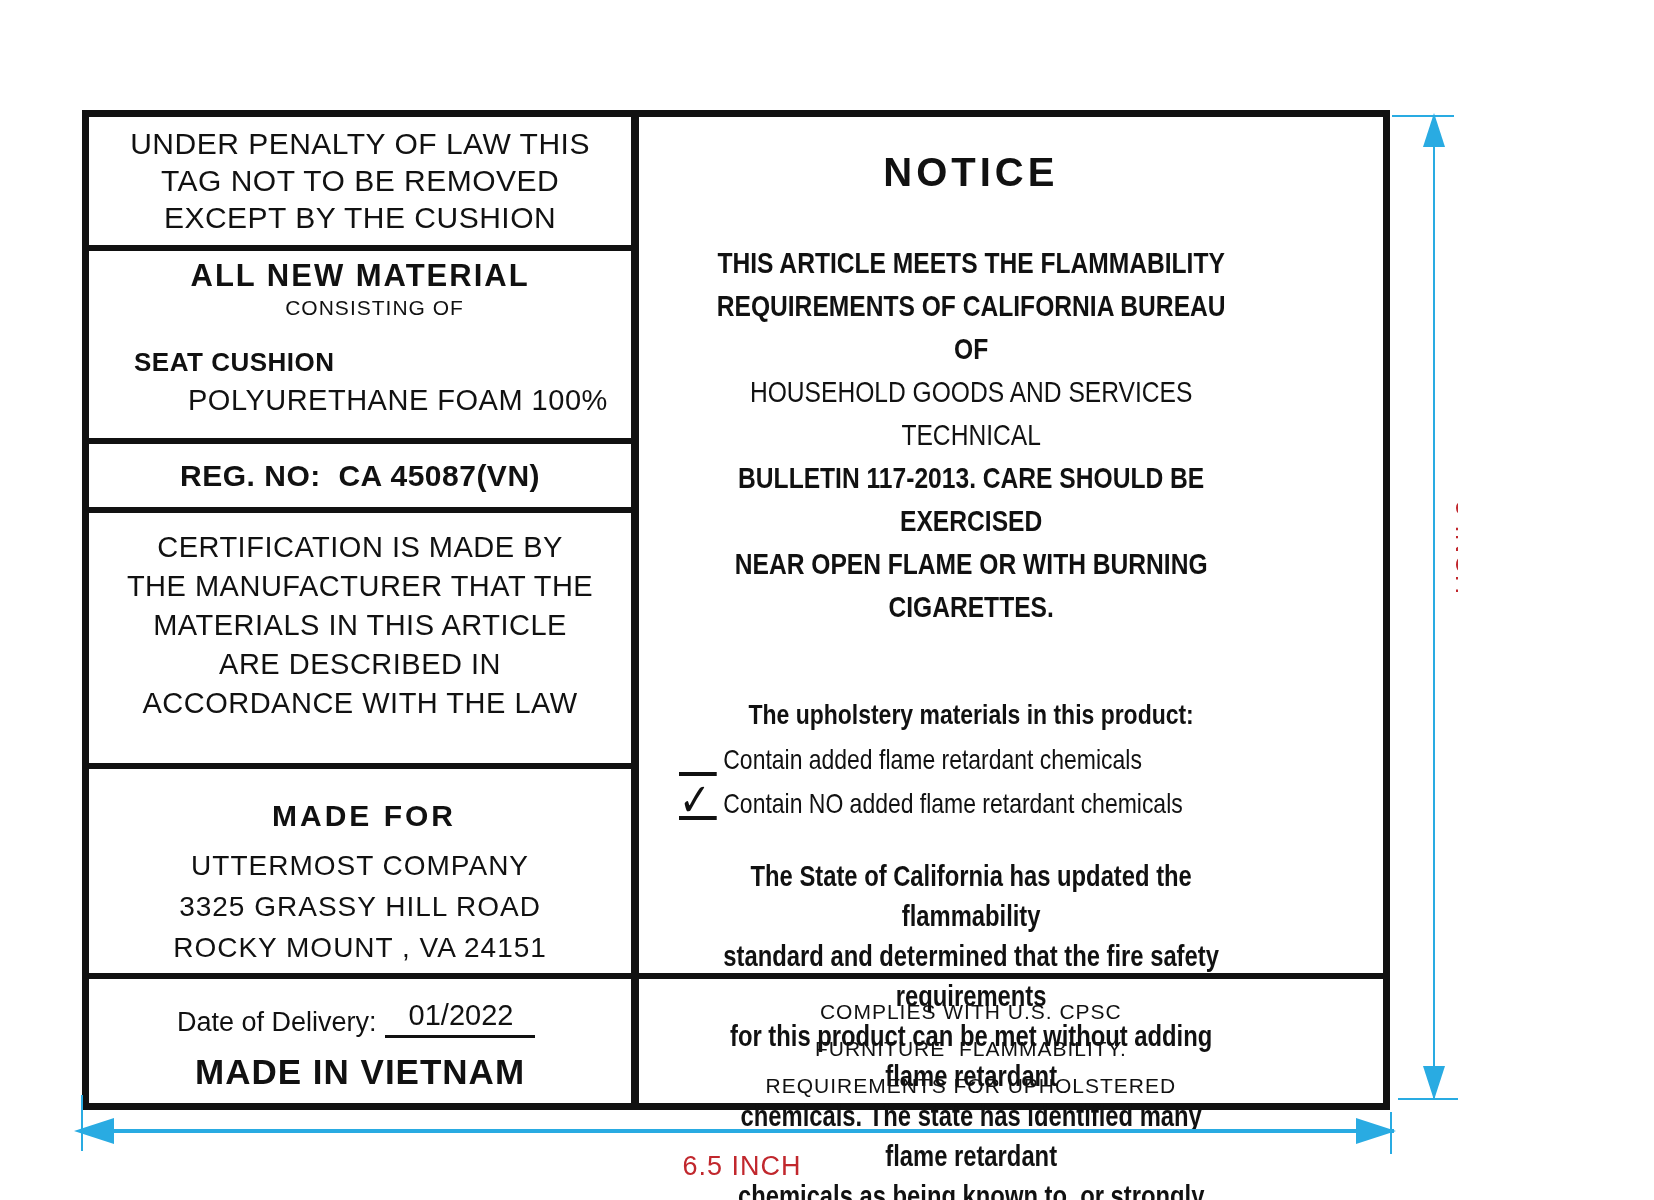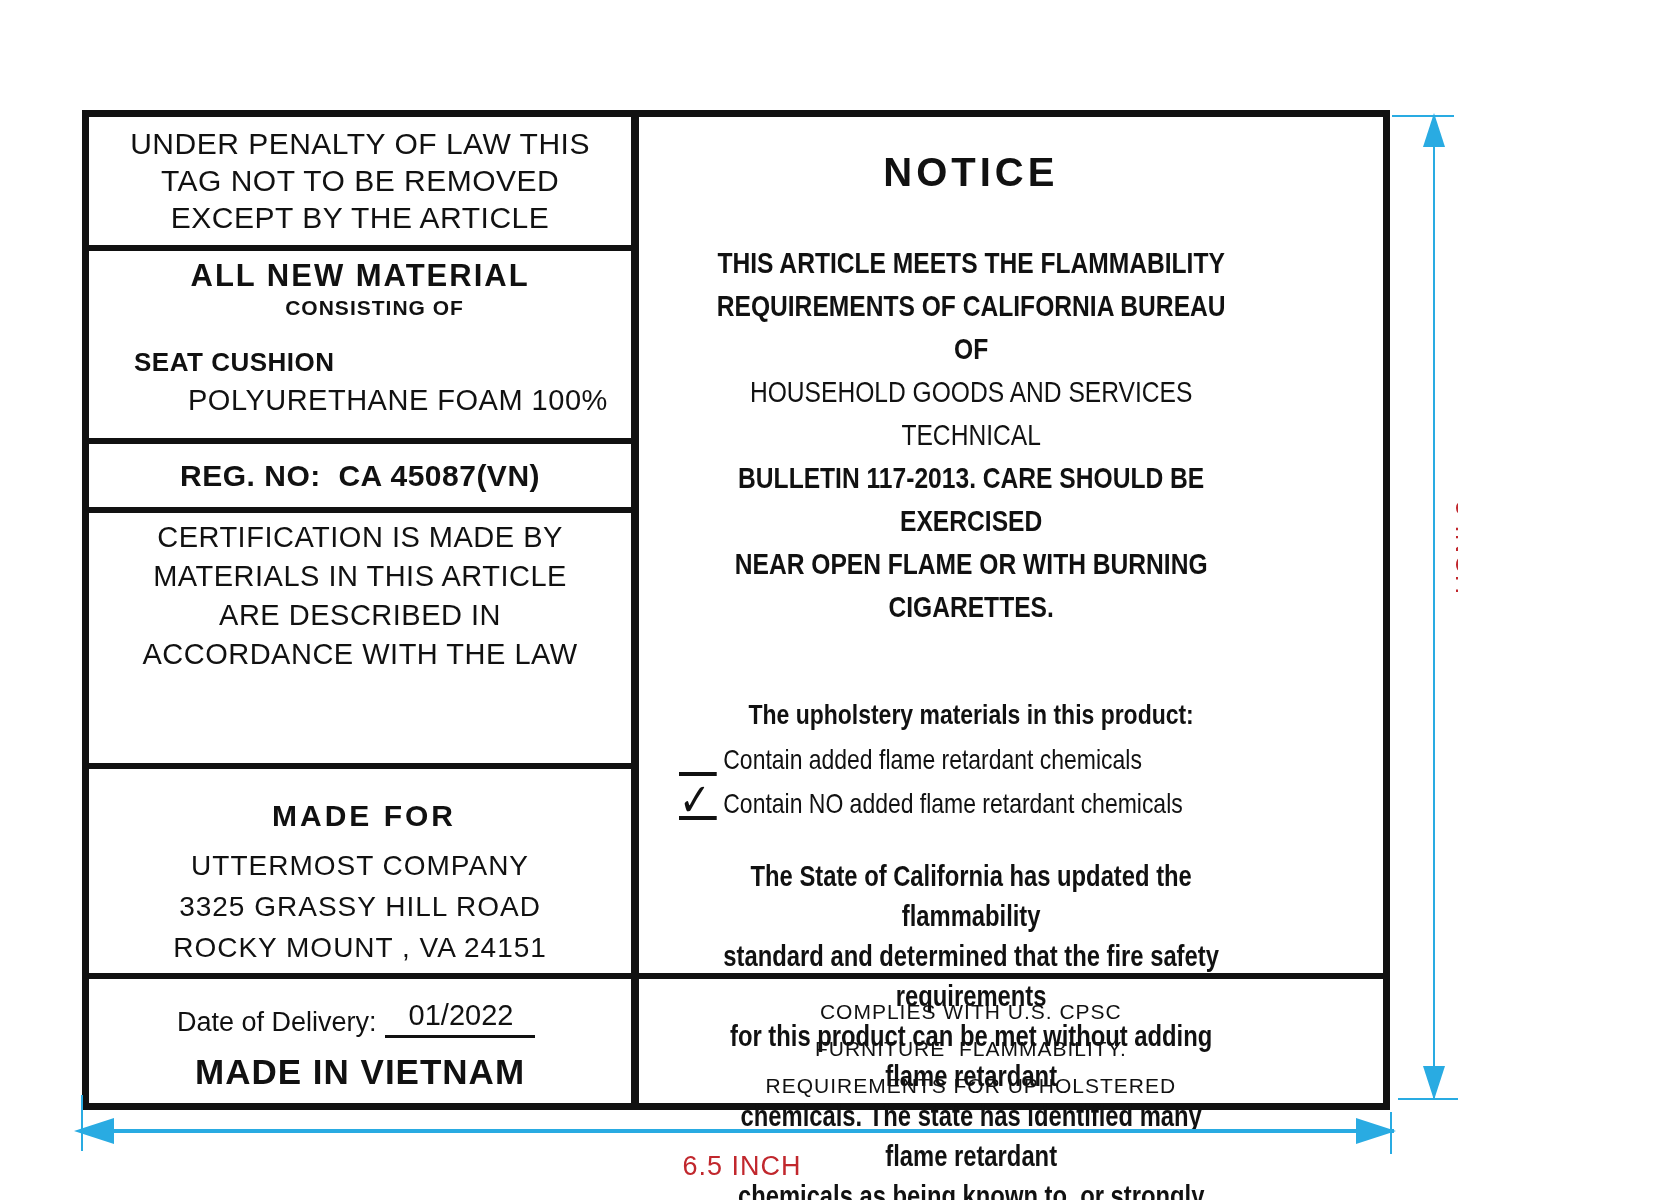--- a/index.html
+++ b/index.html
@@ -27,30 +27,30 @@
   .col-right { flex:1; }
   .sec { width:100%; }
   .sec.hr { border-bottom:6px solid var(--ink,#111111); }
 
   
   .sec-penalty { height:134px; padding-top:8px; text-align:center;
                  font-size:30px; line-height:37px; letter-spacing:0.5px; }
 
   .sec-material { height:193px; text-align:center; }
   .mat-title { margin-top:7px; font-size:31px; font-weight:bold; letter-spacing:2px; }
-  .mat-sub   { margin-top:2px; font-size:21px; font-weight:bold; letter-spacing:1px;margin-left:29px; }
+  .mat-sub   { margin-top:2px; font-size:21px; font-weight:normal; letter-spacing:1px;margin-left:29px; }
   .mat-part  { margin-top:27px; text-align:left; margin-left:45px;
                font-size:26px; font-weight:bold; letter-spacing:0.5px; }
   .mat-comp  { margin-top:6px;  text-align:left; margin-left:99px;
                font-size:29px; letter-spacing:0.5px; }
 
   .sec-reg { height:69px; display:flex; align-items:center; justify-content:center;
              font-size:30px; font-weight:bold; letter-spacing:0.5px; }
 
-  .sec-cert { height:256px; padding-top:5px; text-align:center;
+  .sec-cert { height:256px; padding-top:15px; text-align:center;
               font-size:29px; line-height:39px; letter-spacing:0.5px; }
 
   .sec-madefor { height:210px; padding-top:30px; text-align:center; }
   .mf-title { font-size:30px; font-weight:bold; letter-spacing:3px;padding-left:8px; }
   .mf-lines { margin-top:12px; font-size:28px; line-height:41px; letter-spacing:1px; }
 
   .sec-delivery { height:124px; padding-top:20px; }
   .date-row { display:flex; justify-content:flex-start; align-items:flex-end;
               margin-left:88px; font-size:27px; }
   .date-value { font-size:29px; border-bottom:3px solid var(--ink,#111111);
@@ -116,36 +116,37 @@
 
 <div class="stage">
 
   <div class="label-box">
 
     <div class="col col-left">
 
       <div class="sec sec-penalty hr">
         <div>UNDER PENALTY OF LAW THIS</div>
         <div>TAG NOT TO BE REMOVED</div>
-        <div>EXCEPT BY THE ARTICLE</div>
+        <div>EXCEPT BY THE CUSHION</div>
       </div>
 
       <div class="sec sec-material hr">
         <div class="mat-title">ALL NEW MATERIAL</div>
         <div class="mat-sub">CONSISTING OF</div>
         <div class="mat-part">SEAT CUSHION</div>
         <div class="mat-comp">POLYURETHANE FOAM 100%</div>
       </div>
 
       <div class="sec sec-reg hr">
         <div>REG. NO:&nbsp; CA 45087(VN)</div>
       </div>
 
       <div class="sec sec-cert hr">
         <div>CERTIFICATION IS MADE BY</div>
+        <div>THE MANUFACTURER THAT THE</div>
         <div>MATERIALS IN THIS ARTICLE</div>
         <div>ARE DESCRIBED IN</div>
         <div>ACCORDANCE WITH THE LAW</div>
       </div>
 
       <div class="sec sec-madefor hr">
         <div class="mf-title">MADE FOR</div>
         <div class="mf-lines">
           <div>UTTERMOST COMPANY</div>
           <div>3325 GRASSY HILL ROAD</div>

